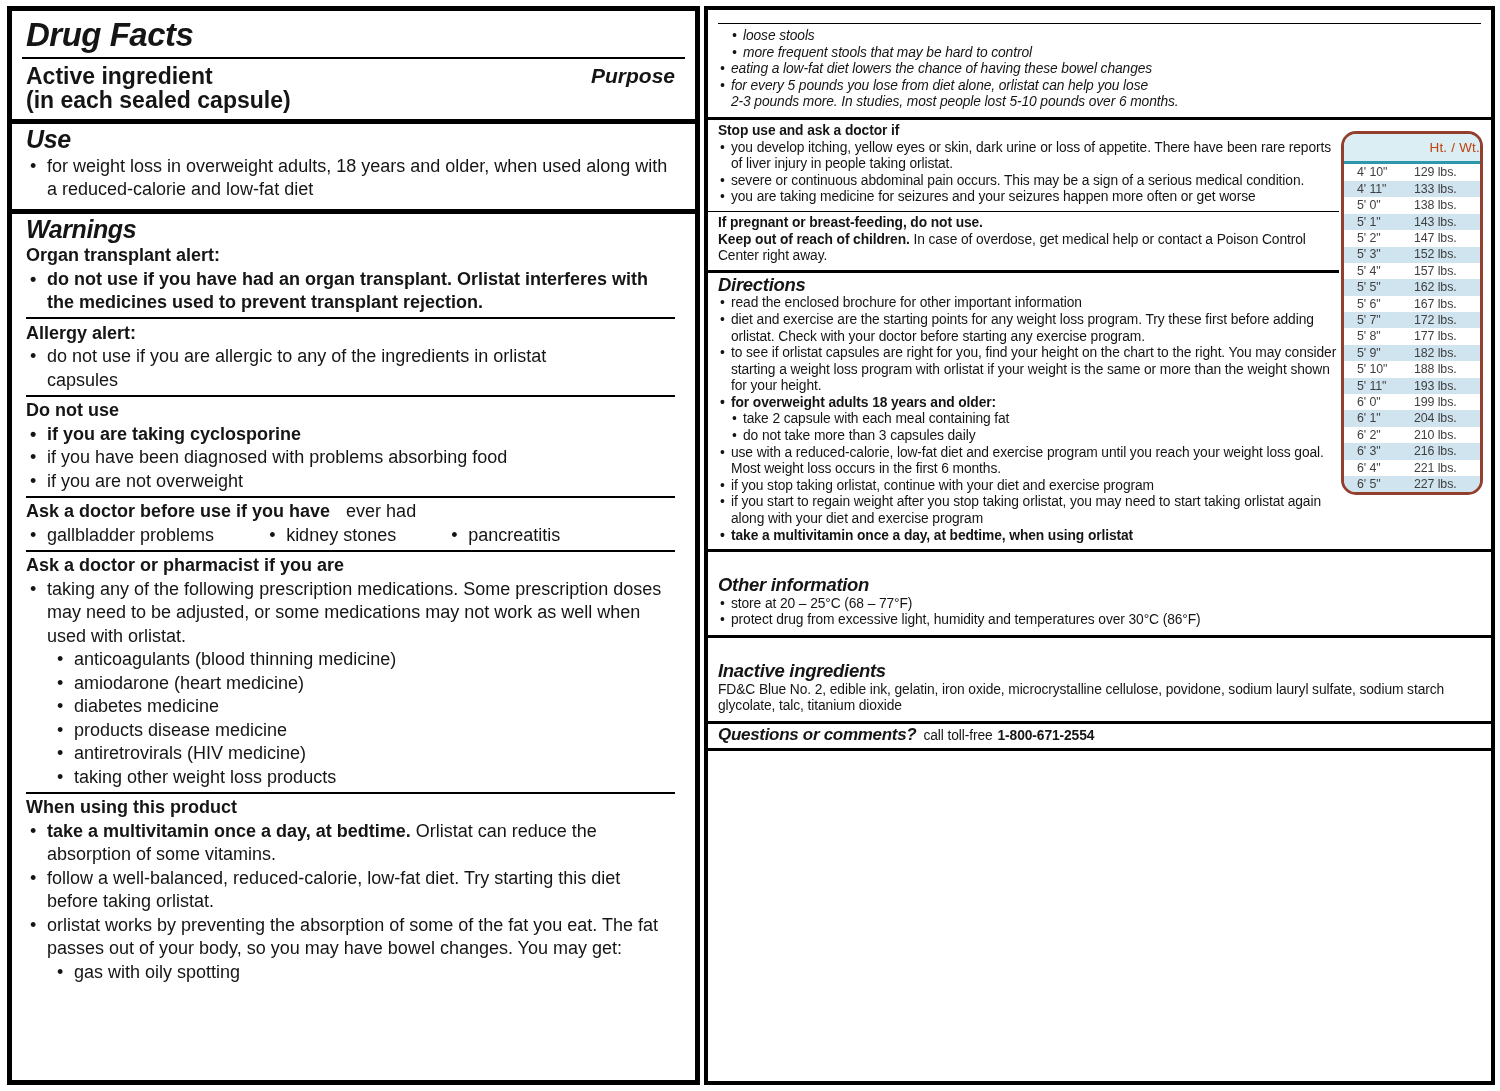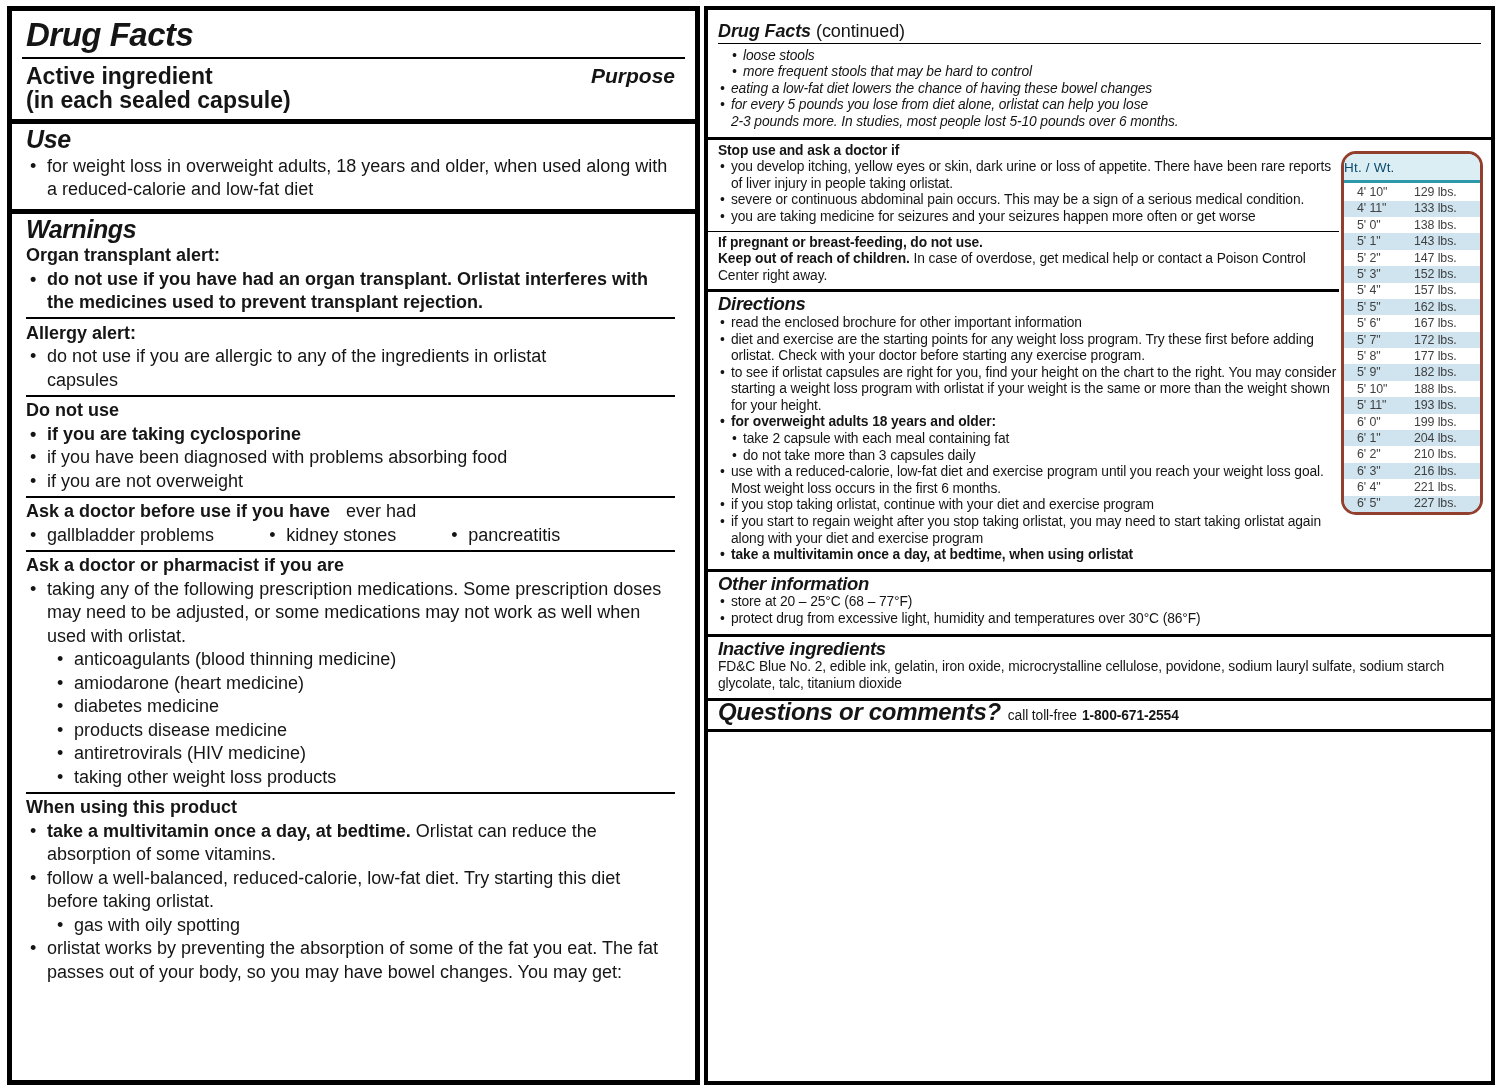--- a/index.html
+++ b/index.html
@@ -48,31 +48,31 @@
   .r-bullet::before{content:"\2022";position:absolute;left:2px;}
   .r-bullet.sub{margin-left:12px;}
   .r-cont{padding-left:13px;}
   .rule-thick-r{border-top:3px solid #000;}
   .mid{position:relative;}
   .mid-pad{padding:3px 152px 5px 10px;}
   .rule-short{margin-right:152px;}
   .h-sub-r{font-weight:bold;}
   .h-major-r{font-size:18.5px;font-weight:bold;font-style:italic;letter-spacing:-0.3px;padding:1px 0 2px;}
   .b-bold-r{font-weight:bold;}
-  .rp-sec{padding:3px 10px 6px 10px;}
+  .rp-sec{padding:3px 10px 6px 10px;margin-top:21px;}
   .q-row{padding:3px 10px 4px 10px;display:flex;align-items:baseline;}
-  .q-head{font-size:24px;font-weight:bold;font-style:italic;letter-spacing:-0.3px;}
+  .q-head{font-size:17px;font-weight:bold;font-style:italic;letter-spacing:-0.3px;}
   .q-text{margin-left:7px;}
   .q-phone{font-weight:bold;margin-left:5px;}
   .rp-empty{flex:1;}
 
   
   .htwt{position:absolute;top:11px;right:8px;width:142px;border:3px solid #923f2e;border-radius:15px;
         overflow:hidden;background:#fff;box-sizing:border-box;}
-  .ht-head{background:#daeef4;text-align:left;font-size:13.5px;color:#0c4a6e;
+  .ht-head{background:#daeef4;text-align:right;font-size:13.5px;color:#c2410c;
            padding:6px 0 4px;border-bottom:3px solid #2d98aa;letter-spacing:0.2px;}
   .ht-rows{padding-top:1px;}
   .ht-row{display:flex;align-items:center;height:16.4px;font-size:12.4px;color:#3f3f3f;}
   .ht-row.alt{background:#cfe4ef;}
   .ht-c1{width:57px;padding-left:13px;box-sizing:content-box;}
   .ht-c2{flex:1;}
 </style>
 </head>
 <body>
 
@@ -128,29 +128,28 @@
       <div class="bullet sub">amiodarone (heart medicine)</div>
       <div class="bullet sub">diabetes medicine</div>
       <div class="bullet sub">products disease medicine</div>
       <div class="bullet sub">antiretrovirals (HIV medicine)</div>
       <div class="bullet sub">taking other weight loss products</div>
       <div class="rule-thin"></div>
 
       <div class="h-sub">When using this product</div>
       <div class="bullet"><span class="b-bold">take a multivitamin once a day, at bedtime.</span><span class="gap">Orlistat can reduce the absorption of some vitamins.</span></div>
       <div class="bullet">follow a well-balanced, reduced-calorie, low-fat diet. Try starting this diet before taking orlistat.</div>
+      <div class="bullet">orlistat works by preventing the absorption of some of the fat you eat. The fat passes out of your body, so you may have bowel changes. You may get:</div>
       <div class="bullet sub">gas with oily spotting</div>
-      <div class="bullet">orlistat works by preventing the absorption of some of the fat you eat. The fat passes out of your body, so you may have bowel changes. You may get:</div>
     </div>
   </div>
 
   <div class="panel rp rp-body">
 
     <div class="rp-titleblock">
-      <div class="rp-title"><span class="tb">Drug Facts</span><span class="tr">(continued)</span></div>
       <div class="rule-thin-r"></div>
     </div>
 
     <div class="rp-intro">
       <div class="r-bullet sub">loose stools</div>
       <div class="r-bullet sub">more frequent stools that may be hard to control</div>
       <div class="r-bullet">eating a low-fat diet lowers the chance of having these bowel changes</div>
       <div class="r-bullet">for every 5 pounds you lose from diet alone, orlistat can help you lose</div>
       <div class="r-cont">2-3 pounds more. In studies, most people lost 5-10 pounds over 6 months.</div>
     </div>

